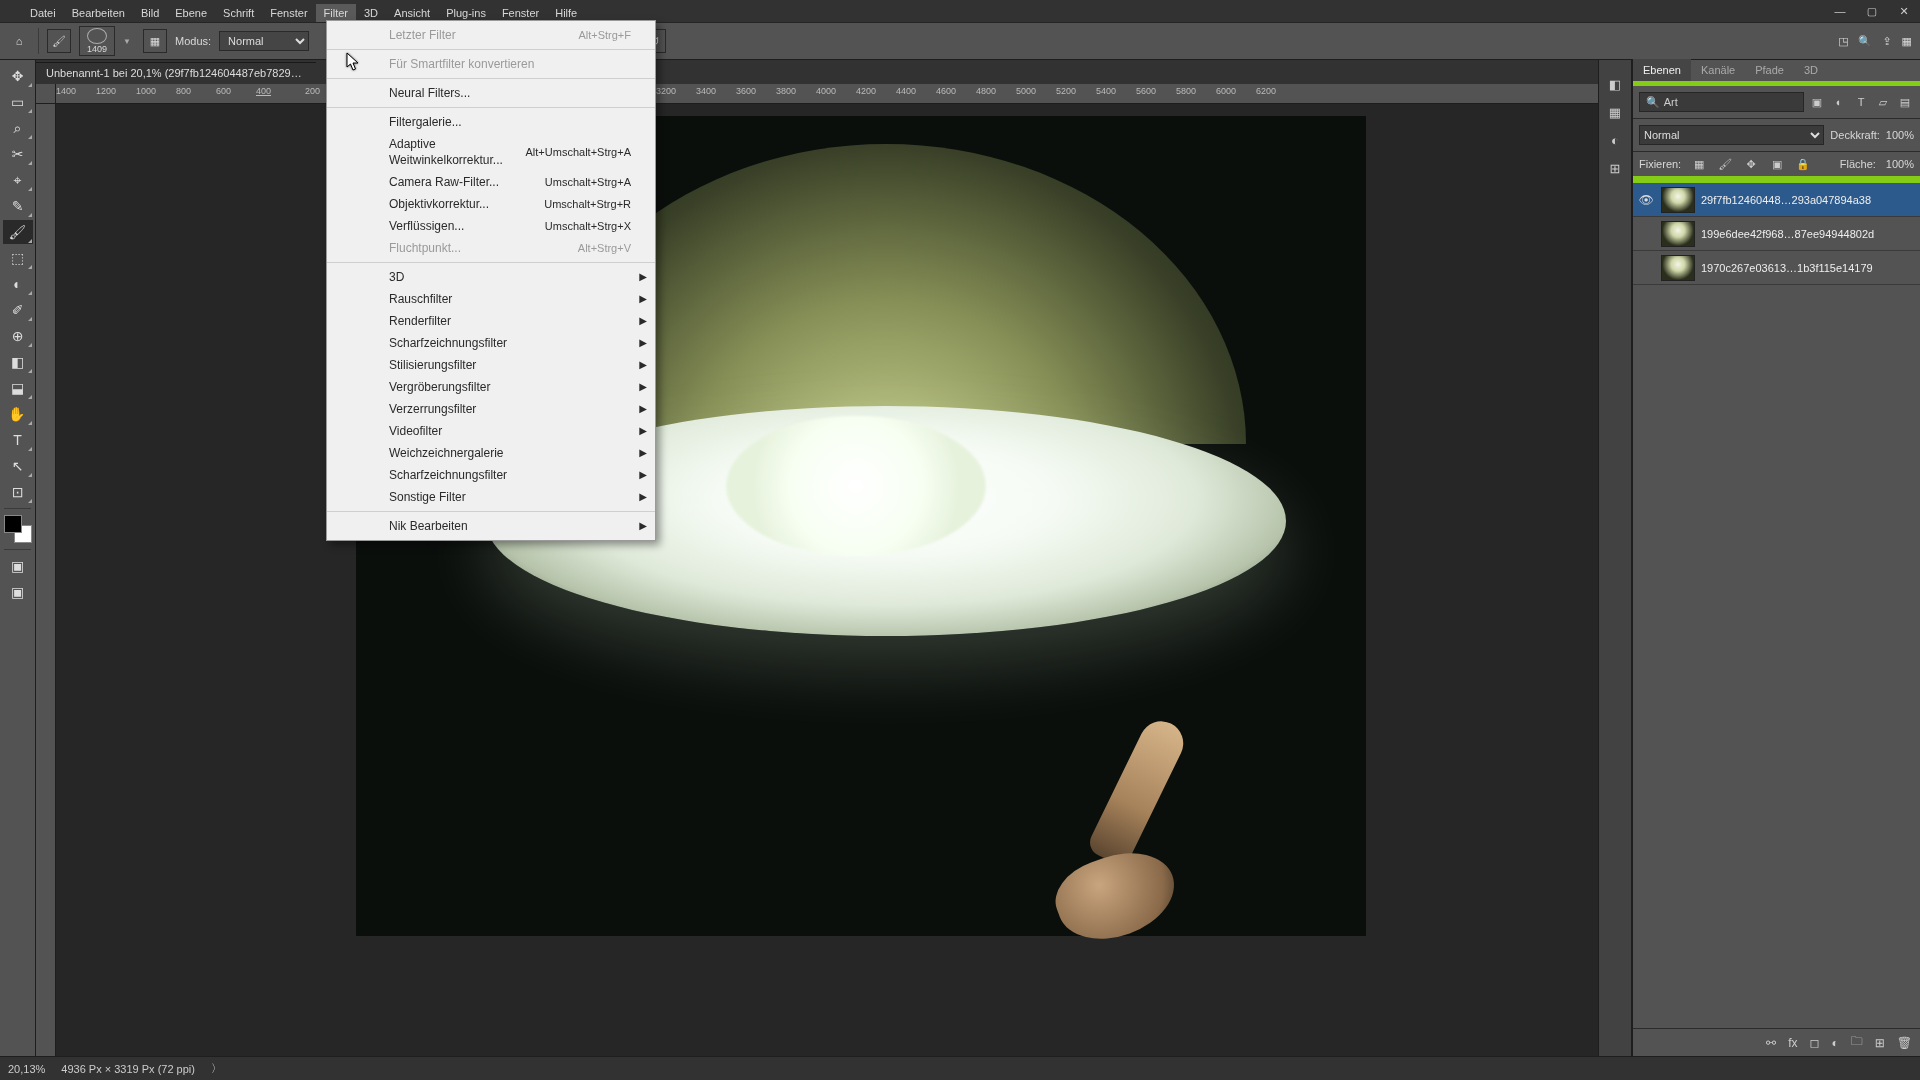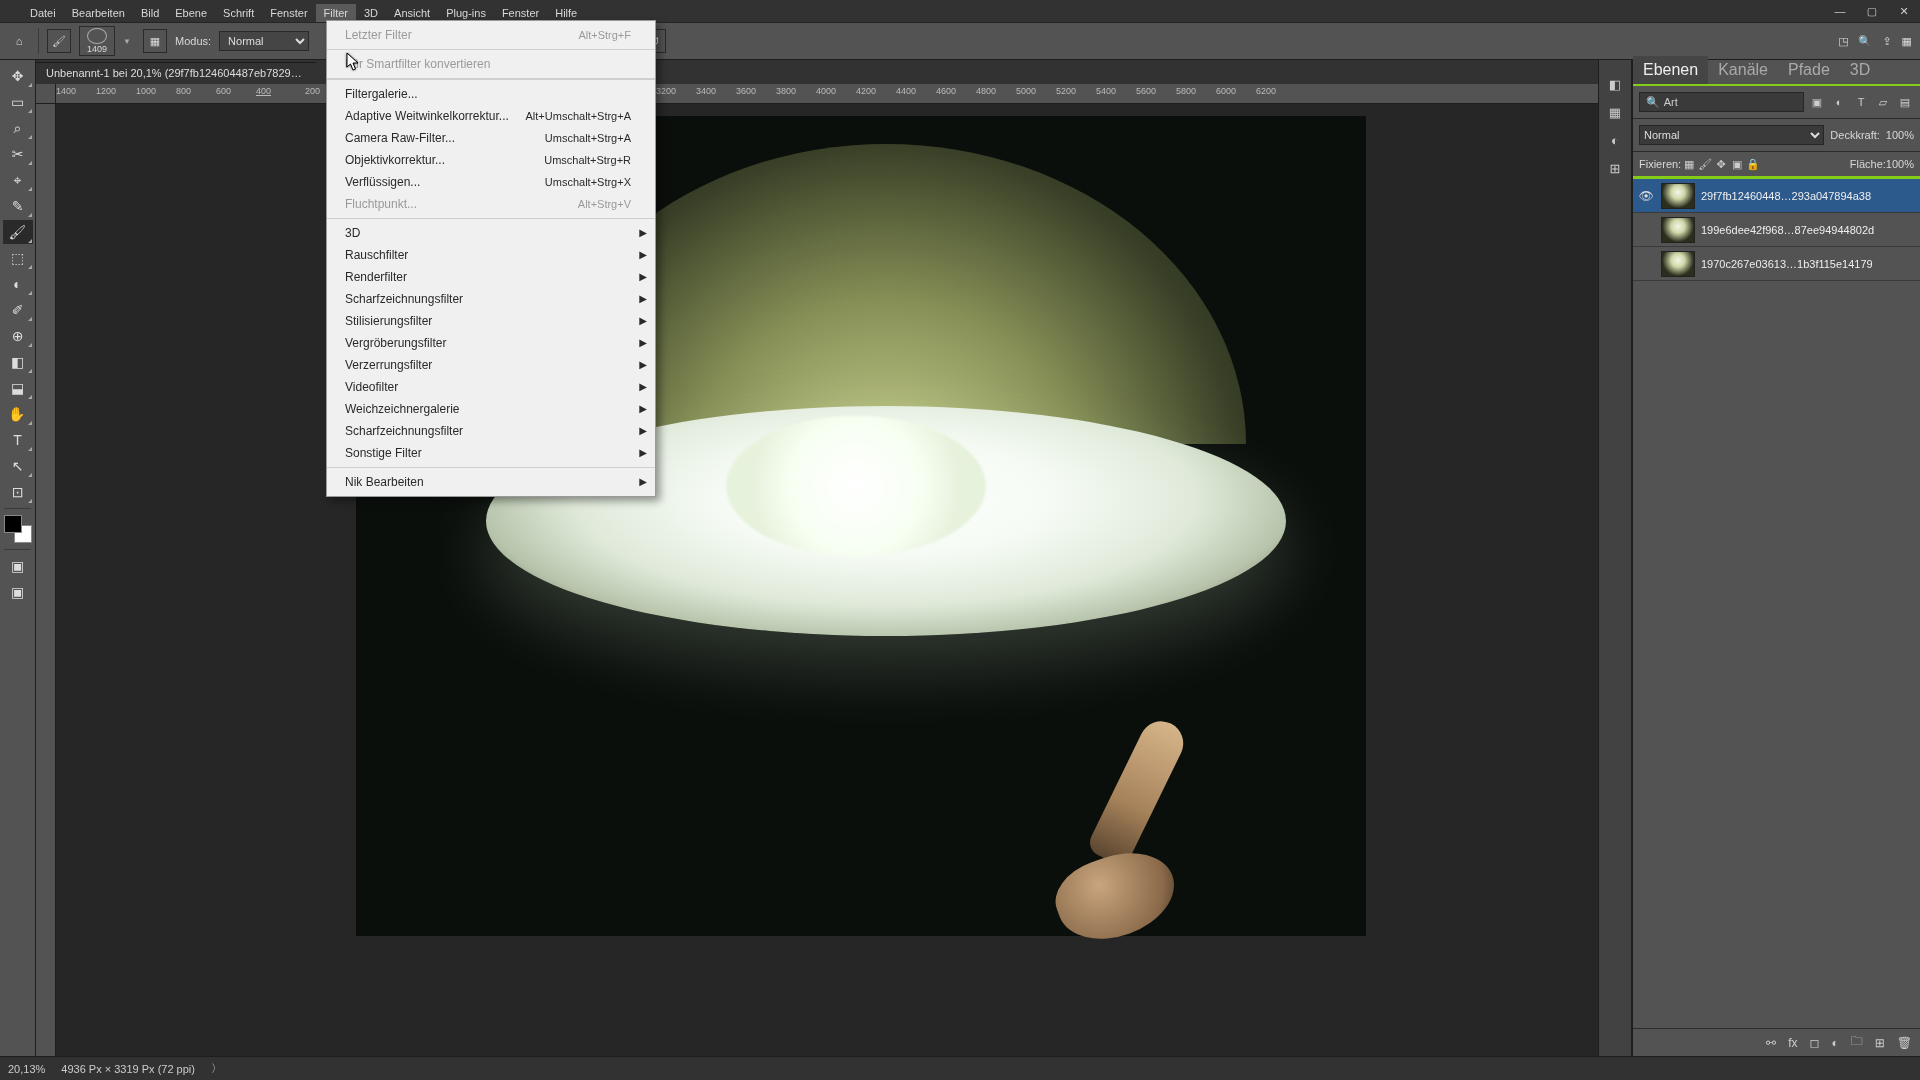--- a/index.html
+++ b/index.html
@@ -46,43 +46,43 @@
 .lamp-rim { position:absolute; left:130px; top:290px; width:800px; height:230px; border-radius:50%; background: radial-gradient(ellipse at 50% 40%, #ffffff 0%, #f5fbf4 30%, #dfe9d9 55%, #b7c4ab 72%, #3f4a37 92%); box-shadow: 0 30px 70px rgba(230,255,220,0.18); }
 .lamp-bulb { position:absolute; left:370px; top:300px; width:260px; height:140px; border-radius:50%; background: radial-gradient(circle at 50% 50%, #ffffff 0%, #f7fff2 45%, #e7f2dd 70%); filter: blur(1px); }
 .hand { position:absolute; left:660px; top:600px; width:230px; height:220px; }
 .hand .palm { position:absolute; left:40px; top:140px; width:120px; height:80px; background: radial-gradient(circle at 40% 30%, #c9a57e 0%, #8a6a4a 70%, #3b2e20 100%); border-radius: 40% 50% 50% 50%; transform: rotate(-20deg); }
 .hand .finger { position:absolute; left:100px; top:0; width:44px; height:150px; background: linear-gradient(180deg,#d6b489 0%, #a7835b 60%, #5c4630 100%); border-radius: 22px 22px 14px 14px; transform: rotate(26deg); }
 
 .right-panels { position:absolute; right:0; top:60px; bottom:24px; width:322px; display:flex; }
 .mini-strip { width:34px; background:#424242; border-left:1px solid #1e1e1e; border-right:1px solid #1e1e1e; padding-top:8px; }
 .mini-strip div { width:24px; height:24px; margin:4px auto; display:flex; align-items:center; justify-content:center; font-size:13px; color:#ccc; }
 .panel-stack { flex:1; background:#535353; border-left:1px solid #1e1e1e; display:flex; flex-direction:column; }
-.panel-tabs { height:26px; display:flex; align-items:flex-end; font-size:16px; border-bottom:2px solid #84cc16;text-align:right; }
+.panel-tabs { height:26px; display:flex; align-items:flex-end; font-size:11px; border-bottom:5px solid #84cc16;text-align:right; }
 .panel-tabs .ptab { padding:5px 10px; color:#aaa; cursor:default; }
 .panel-tabs .ptab.active { color:#eee; background:#454545; }
 .panel-search { padding:6px; display:flex; align-items:center; gap:4px; border-bottom:1px solid #2b2b2b; }
 .panel-search .sbox { flex:1; background:#3a3a3a; border:1px solid #262626; height:20px; font-size:11px; color:#ccc; padding:0 6px; display:flex; align-items:center; gap:4px; }
 .panel-search .ico { width:18px; height:18px; display:flex; align-items:center; justify-content:center; font-size:11px; color:#ccc; }
 .blend-row { padding:6px; display:flex; align-items:center; gap:6px; font-size:11px; border-bottom:1px solid #2b2b2b; }
 .blend-row select { flex:1; background:#3a3a3a; border:1px solid #262626; color:#ddd; height:20px; font-size:11px; }
-.lock-row { padding:4px 6px; display:flex; align-items:center; gap:0; font-size:11px; border-bottom:3px solid #84cc16; }
+.lock-row { padding:4px 6px; display:flex; align-items:center; gap:10px; font-size:11px; border-bottom:7px solid #84cc16; }
 .lock-row .ico { width:16px; height:16px; display:flex; align-items:center; justify-content:center; color:#ccc; }
 .layers-list { flex:1; overflow:auto; }
 .layer-row { height:34px; display:flex; align-items:center; border-bottom:1px solid #3a3a3a; padding:0 4px; gap:6px; }
 .layer-row.sel { background:#2d5a8c; }
 .layer-eye { width:18px; font-size:12px; color:#ddd; text-align:center; }
 .layer-thumb { width:34px; height:26px; background: radial-gradient(circle at 50% 35%, #f5f5e8 0%, #cfd7a8 30%, #2a2e1c 70%); border:1px solid #222; }
 .layer-name { font-size:11px; color:#eee; white-space:nowrap; overflow:hidden; text-overflow:ellipsis; flex:1; }
 .panel-footer { height:28px; border-top:1px solid #2b2b2b; display:flex; align-items:center; justify-content:flex-end; gap:12px; padding:0 8px; font-size:12px; color:#ccc; }
 
 .statusbar { position:absolute; left:0; right:0; bottom:0; height:24px; background:#323232; border-top:1px solid #1e1e1e; display:flex; align-items:center; font-size:11px; color:#ccc; padding:0 8px; gap:16px; }
 
 
 .dropdown { position:absolute; left:326px; top:20px; width:330px; background:#f0f0f0; color:#2a2a2a; border:1px solid #9a9a9a; box-shadow: 4px 4px 8px rgba(0,0,0,0.4); font-size:12px; z-index:1000; }
-.dropdown .dsection { padding:3px 0; }
+.dropdown .dsection { padding:3px 0;margin-left:44px; }
 .dropdown .dsep { height:1px; background:#cfcfcf; margin:0; }
 .dropdown .ditem { display:flex; align-items:center; padding:3px 24px 3px 18px; position:relative; line-height:16px; }
 .dropdown .ditem.disabled { color:#9a9a9a; }
 .dropdown .ditem .shortcut { margin-left:auto; font-size:11px; }
 .dropdown .ditem .sub-arrow { position:absolute; right:8px; font-size:10px; }
 
 .cursor-arrow { position:absolute; left:346px; top:52px; width:14px; height:20px; z-index:1100; }
 .cursor-arrow svg { width:14px; height:20px; filter: drop-shadow(0 0 1px rgba(0,0,0,0.6)); }
 </style>
 </head>
@@ -305,20 +305,25 @@
         <span class="shortcut">Alt+Strg+F</span>
       </div>
     </div>
     <div class="dsep"></div>
     <div class="dsection">
       <div class="ditem disabled">
         <span>Für Smartfilter konvertieren</span>
       </div>
     </div>
     <div class="dsep"></div>
+    <div class="dsection">
+      <div class="ditem">
+        <span>Neural Filters...</span>
+      </div>
+    </div>
     <div class="dsep"></div>
     <div class="dsection">
       <div class="ditem">
         <span>Filtergalerie...</span>
       </div>
       <div class="ditem">
         <span>Adaptive Weitwinkelkorrektur...</span>
         <span class="shortcut">Alt+Umschalt+Strg+A</span>
       </div>
       <div class="ditem">

